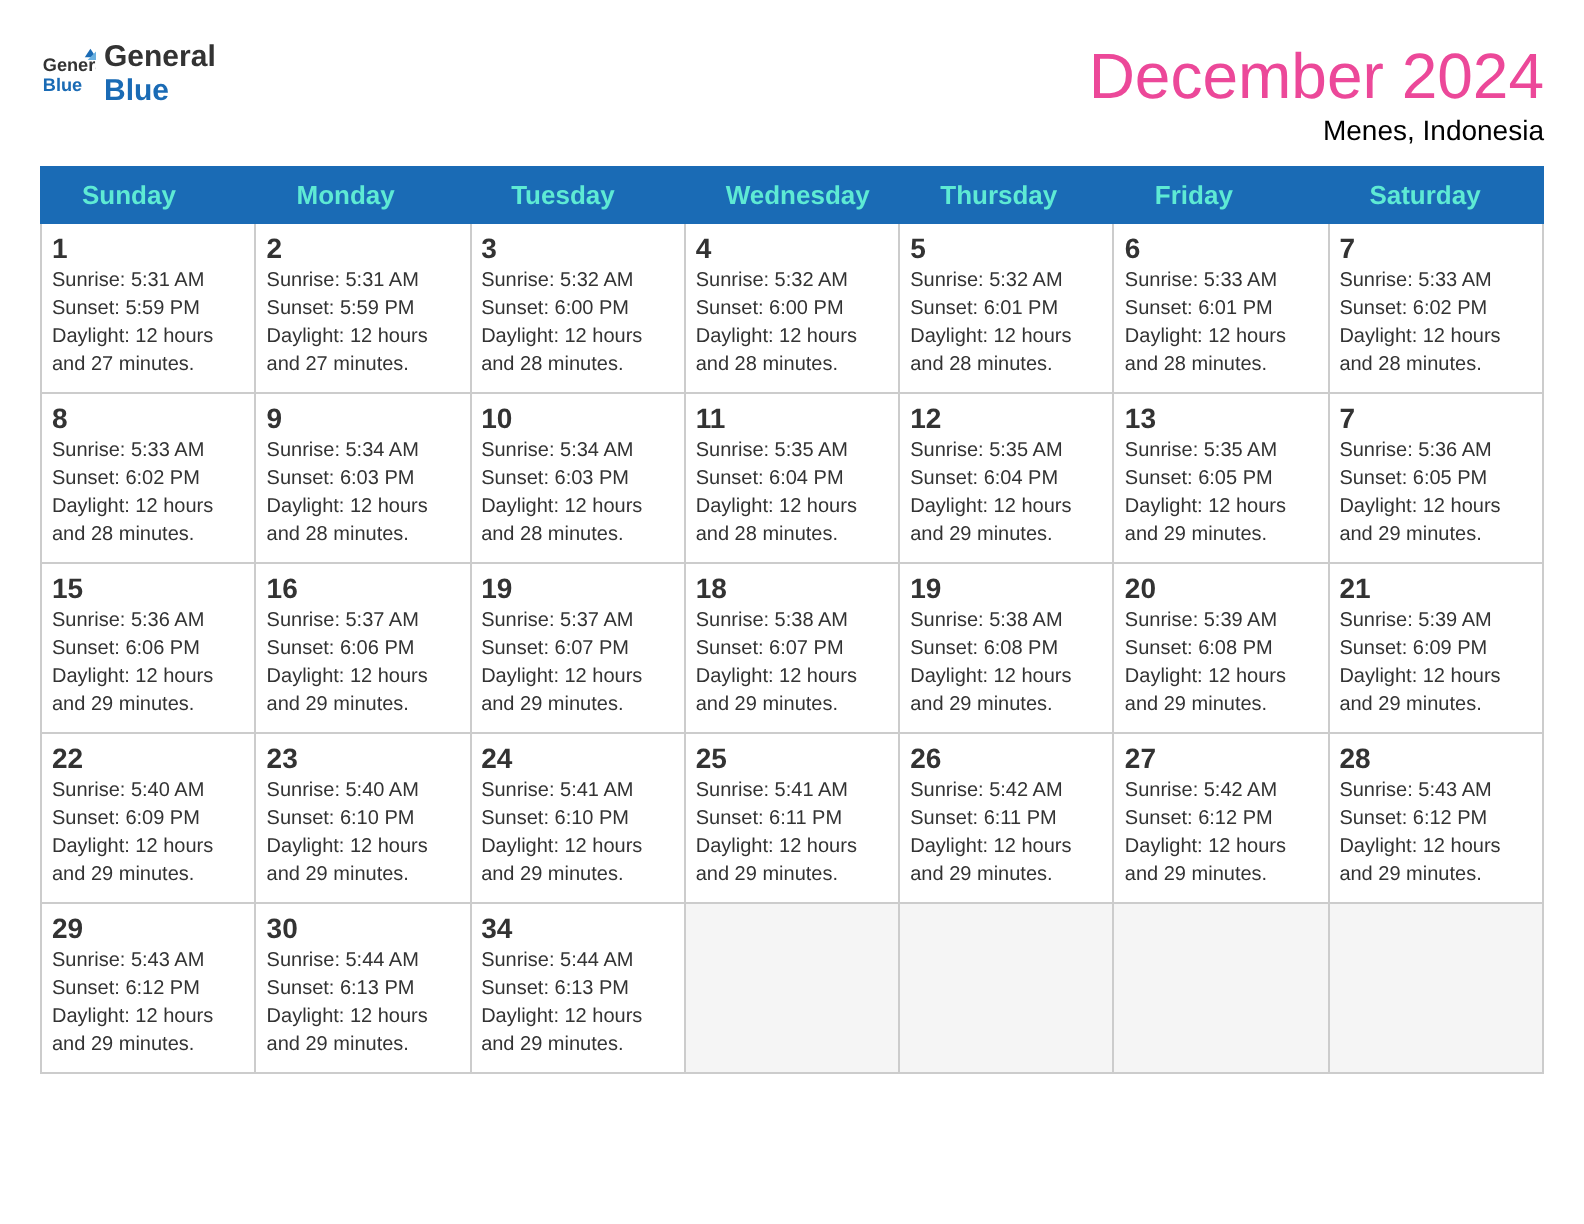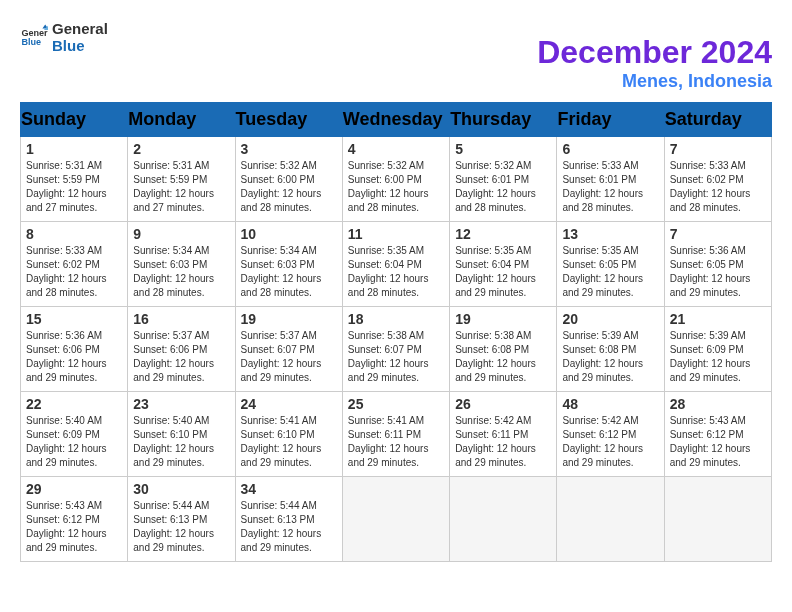--- a/index.html
+++ b/index.html
@@ -23,40 +23,38 @@
     }
     .logo-icon {
       width: 28px;
       height: 28px;
     }
     .title-block {
       text-align: right;
     }
     .month-title {
       font-size: 32px;
-      font-weight: bold;
-      color: #6d28d9;
-      margin-top: 14px;
+      font-weight: normal;
+      color: #ec4899;
     }
     .location {
-      font-size: 18px;
-      color: #3b82f6;
-      font-weight: bold;
+      font-size: 14px;
+      color: #000000;
     }
     table {
       width: 100%;
       border-collapse: collapse;
       table-layout: fixed;
     }
     th {
       background-color: #1a6bb5;
-      color: #000000;
-      font-size: 18px;
+      color: #5eead4;
+      font-size: 13px;
       font-weight: bold;
-      padding: 6px 0;
+      padding: 6px 20px;
       text-align: left;
       border: 1px solid #1a6bb5;
     }
     td {
       border: 1px solid #ccc;
       vertical-align: top;
       padding: 4px 5px;
       font-size: 10px;
       color: #333;
       height: 85px;
@@ -321,21 +319,21 @@
       </td>
         <td>
         <span class="day-number">26</span>
         <div class="day-info">
           Sunrise: 5:42 AM<br>
           Sunset: 6:11 PM<br>
           Daylight: 12 hours and 29 minutes.
         </div>
       </td>
         <td>
-        <span class="day-number">48</span>
+        <span class="day-number">27</span>
         <div class="day-info">
           Sunrise: 5:42 AM<br>
           Sunset: 6:12 PM<br>
           Daylight: 12 hours and 29 minutes.
         </div>
       </td>
         <td>
         <span class="day-number">28</span>
         <div class="day-info">
           Sunrise: 5:43 AM<br>

